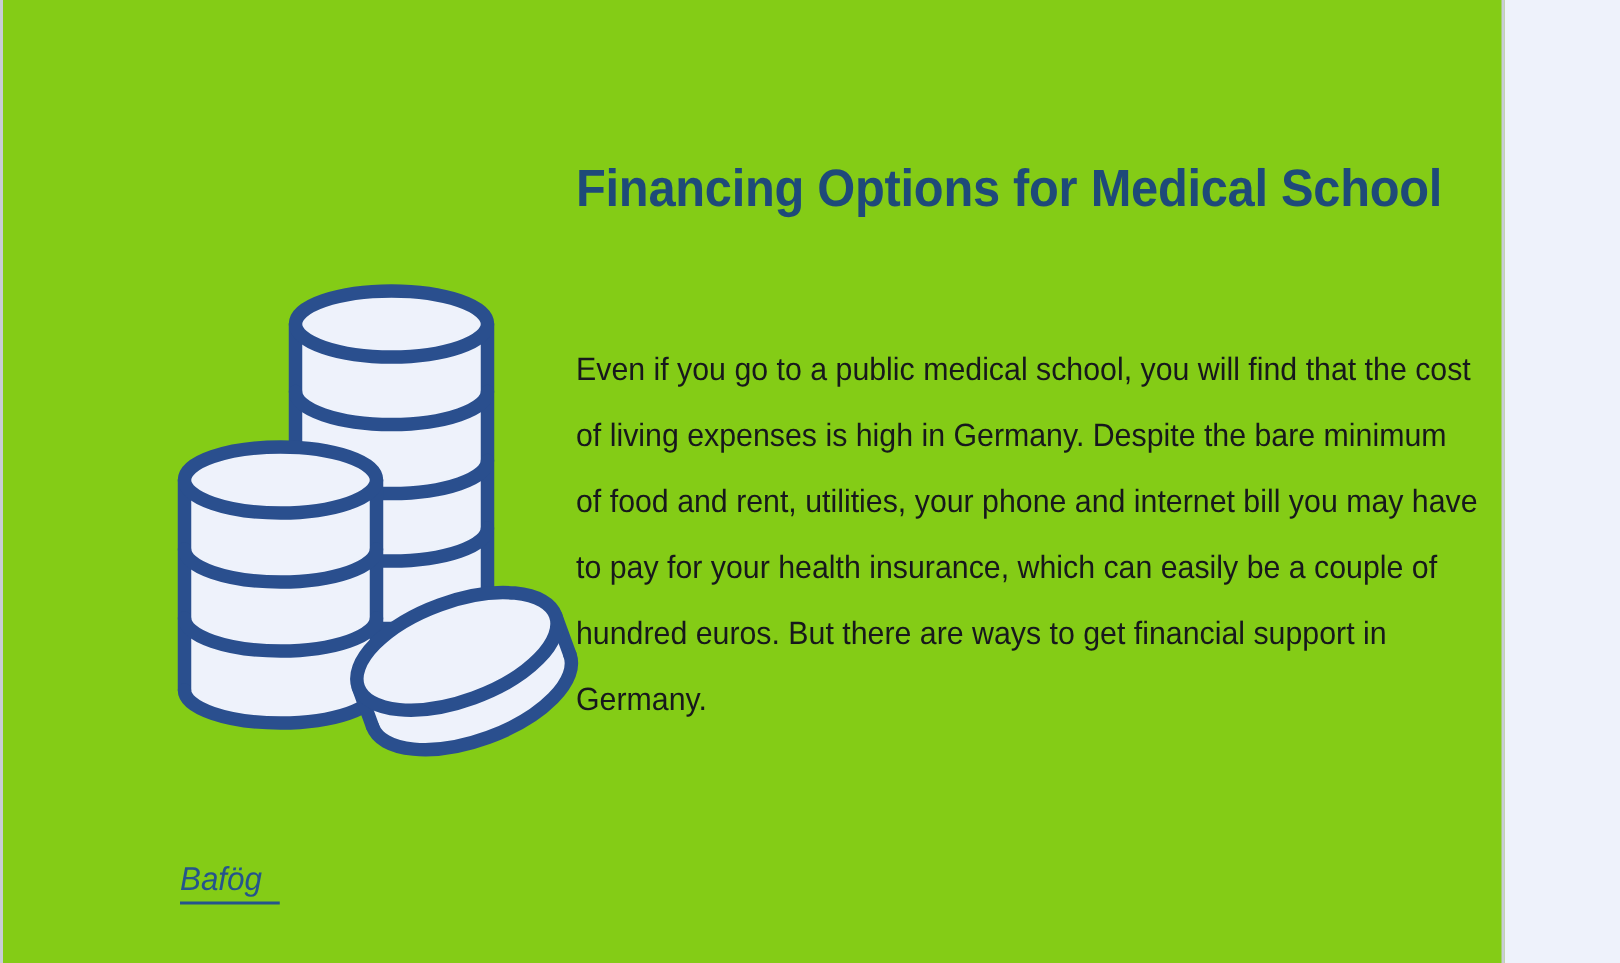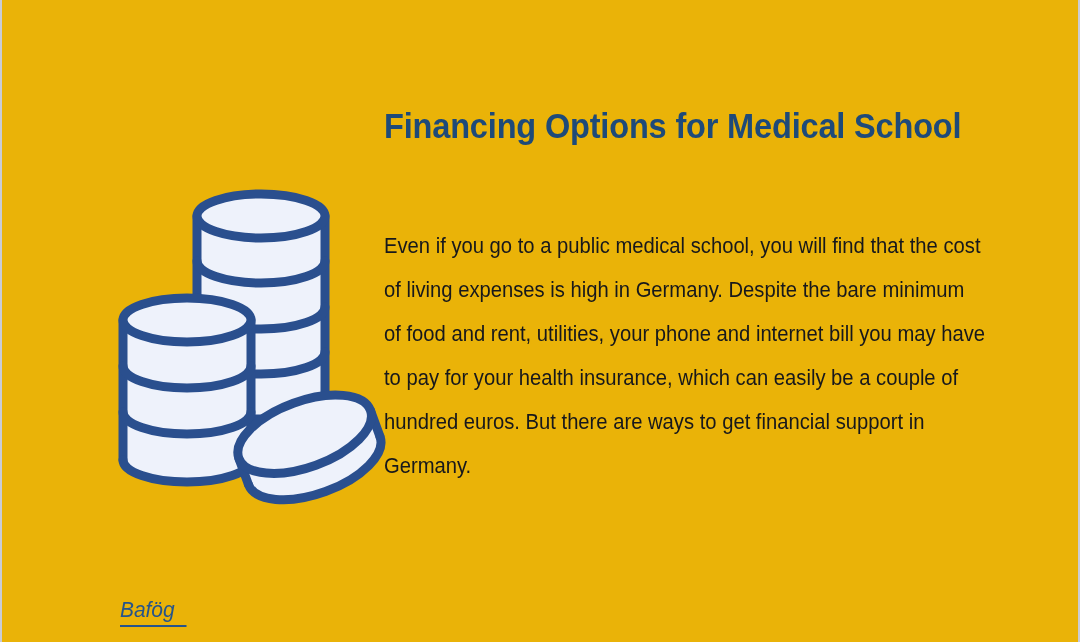--- a/index.html
+++ b/index.html
@@ -9,24 +9,24 @@
   body {
     width: 1080px;
     height: 642px;
     background: #eef2fb;
     font-family: "Liberation Sans", sans-serif;
     overflow: hidden;
   }
 
   #slide {
     position: relative;
-    width: 1080px;
+    width: 1003px;
     height: 642px;
     box-sizing: border-box;
-    background: #eab308;
+    background: #84cc16;
     border-left: 2px solid #c9ccd6;
     border-right: 2px solid #c9ccd6;
   }
 
   
   #coins-illustration {
     position: absolute;
     left: 96px;
     top: 185px;
     width: 300px;
@@ -69,21 +69,21 @@
     transform: scaleX(0.94);
     transform-origin: left top;
     width: 640px;
     text-align: left;
   }
 
   
   #footer-link-wrap {
     position: absolute;
     left: 118px;
-    top: 596px;
+    top: 572px;
   }
   #footer-link {
     display: inline-block;
     font-family: "Liberation Sans", sans-serif;
     font-size: 22px;
     line-height: 28px;
     font-style: italic;
     color: #25548c;
     text-decoration: none;
     border-bottom: 2px solid #25548c;

